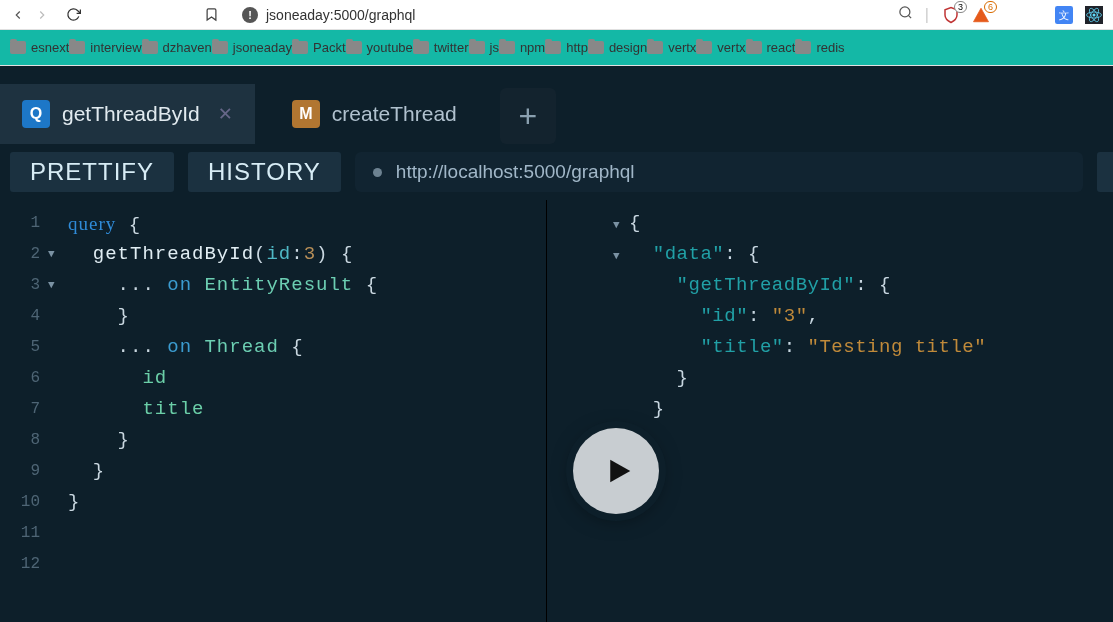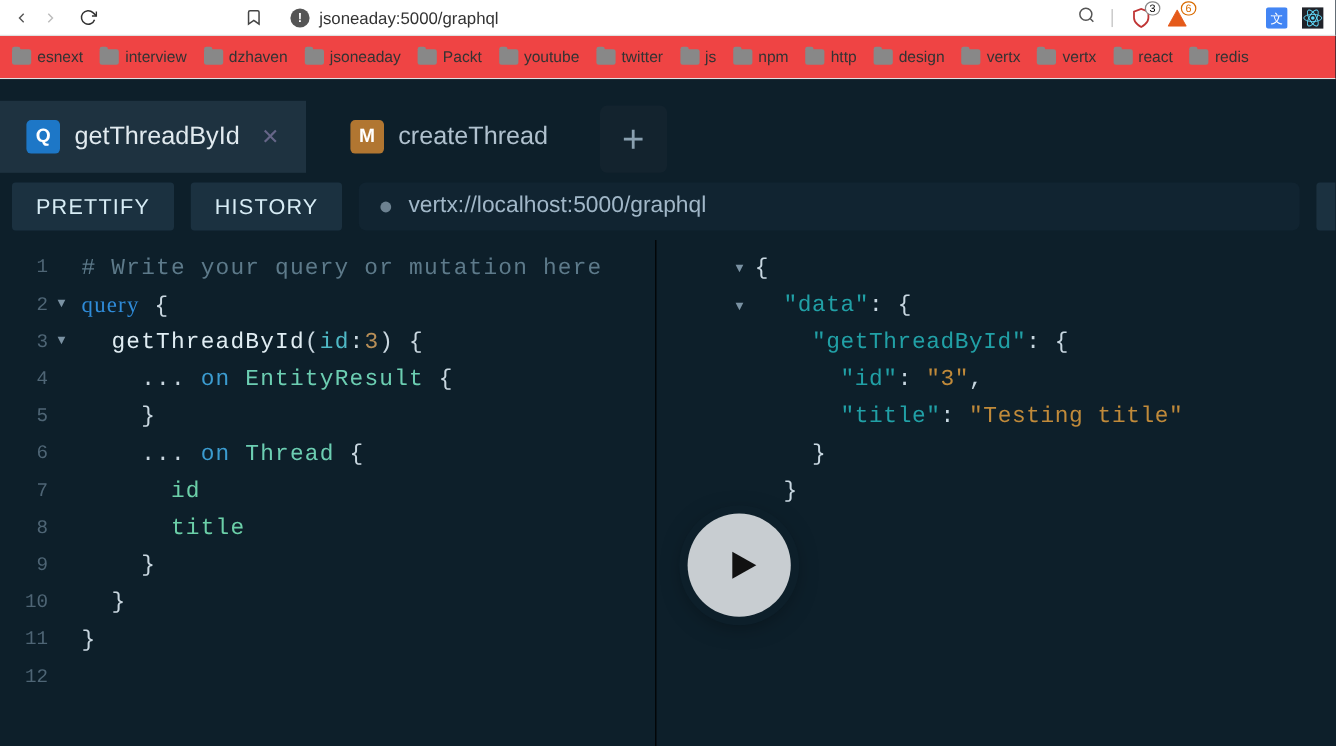--- a/index.html
+++ b/index.html
@@ -14,41 +14,41 @@
 .url-bar { flex:1; height:24px; display:flex; align-items:center; padding:0 10px; gap:8px; color:#333; font-size:14px; }
 .url-info { width:16px; height:16px; border-radius:50%; background:#555; color:#fff; display:flex; align-items:center; justify-content:center; font-size:11px; font-weight:bold; }
 .url-zoom { color:#555; margin-left:6px; }
 .right-icons { display:flex; align-items:center; gap:10px; }
 .badge-icon { position:relative; width:20px; height:20px; display:flex; align-items:center; justify-content:center;}
 .badge-num { position:absolute; top:-4px; right:-6px; background:#fff; border:1px solid #888; border-radius:6px; font-size:9px; padding:0 3px; line-height:10px; }
 .badge-num.orange { color:#d96b00; border-color:#d96b00;}
 .ext-icon { width:18px; height:18px; }
 
 
-.bookmarks-bar { height:36px; background:#ef4444; display:flex; align-items:center; padding:0 10px; gap:14px; font-size:13px; color:#333; border-bottom:1px solid #e0e0e0; overflow:hidden;text-align:center;}
+.bookmarks-bar { height:36px; background:#14b8a6; display:flex; align-items:center; padding:0 10px; gap:0; font-size:13px; color:#333; border-bottom:1px solid #e0e0e0; overflow:hidden;text-align:center;}
 .bm-item { display:flex; align-items:center; gap:5px; cursor:pointer; white-space:nowrap;}
 .bm-folder { width:16px; height:13px; background:#888; border-radius:2px; position:relative;}
 .bm-folder::before { content:''; position:absolute; top:-2px; left:0; width:7px; height:3px; background:#888; border-radius:2px 2px 0 0;}
 
 
 .app { background:#0d1f2a; height:556px; }
 
 
 .tabs-row { height:78px; display:flex; align-items:flex-end; padding:0;}
 .tab { height:60px; display:flex; align-items:center; padding:0 22px; gap:12px; font-size:21px; color:#b0c1ce; cursor:pointer; margin-right:15px;}
 .tab.active { background:#1e3240; color:#e1eaef;}
 .tab-badge { width:28px; height:28px; border-radius:4px; display:flex; align-items:center; justify-content:center; font-weight:bold; font-size:16px; color:#fff;}
 .tab-badge.q { background:#1d77c7;}
 .tab-badge.m { background:#b17631;}
 .tab-close { color:#668; font-size:18px; margin-left:6px;}
 .tab-add { width:56px; height:56px; display:flex; align-items:center; justify-content:center; font-size:32px; color:#8aa0b0; cursor:pointer; background:#13232e; margin-left:6px; border-radius:6px;}
 
 
 .toolbar { height:56px; display:flex; align-items:center; padding:8px 10px; gap:14px;}
-.tb-btn { height:40px; background:#1b3140; color:#d7ecf5; font-size:18px; letter-spacing:1px; padding:0 20px; display:flex; align-items:center; border:none; cursor:pointer; border-radius:3px;}
+.tb-btn { height:40px; background:#1b3140; color:#d7ecf5; font-size:24px; letter-spacing:1px; padding:0 20px; display:flex; align-items:center; border:none; cursor:pointer; border-radius:3px;}
 .endpoint { flex:1; height:40px; background:#112431; border-radius:6px; display:flex; align-items:center; padding:0 18px; gap:14px; color:#a1b7c8; font-size:19px;}
 .ep-dot { width:9px; height:9px; border-radius:50%; background:#6d8291;}
 .toolbar-right { width:16px; height:40px; background:#1b3140; border-radius:3px 0 0 3px; margin-right:-10px;}
 
 
 .editor-area { display:flex; height:calc(100% - 78px - 56px); position:relative;}
 .pane { flex:1; font-family:'SFMono-Regular',Consolas,'Courier New',monospace; font-size:19px; line-height:31px; position:relative; overflow:hidden;}
 .pane.left { display:flex;}
 .gutter { width:48px; text-align:right; padding:8px 8px 0 0; color:#4e6575; font-size:16px;}
 .gutter div { height:31px;}
@@ -217,21 +217,21 @@
       <span>createThread</span>
     </div>
     <div class="tab-add">+</div>
   </div>
 
   <div class="toolbar">
     <button class="tb-btn">PRETTIFY</button>
     <button class="tb-btn">HISTORY</button>
     <div class="endpoint">
       <div class="ep-dot"></div>
-      <span>vertx://localhost:5000/graphql</span>
+      <span>http://localhost:5000/graphql</span>
     </div>
     <div class="toolbar-right"></div>
   </div>
 
   <div class="editor-area">
 
     <div class="pane left">
       <div class="gutter">
         <div>1</div>
           <div>2</div>
@@ -254,21 +254,20 @@
           <div></div>
           <div></div>
           <div></div>
           <div></div>
           <div></div>
           <div></div>
           <div></div>
           <div></div>
       </div>
       <div class="code">
-        <div class="code-line"><span class="c-comment"># Write your query or mutation here</span></div>
         <div class="code-line"><span class="c-key">query</span> <span class="c-punc">{</span></div>
         <div class="code-line">  <span class="c-call">getThreadById</span><span class="c-punc">(</span><span class="c-arg">id</span><span class="c-punc">:</span><span class="c-num">3</span><span class="c-punc">) {</span></div>
         <div class="code-line">    <span class="c-punc">...</span> <span class="c-kw">on</span> <span class="c-type">EntityResult</span> <span class="c-punc">{</span></div>
         <div class="code-line">    <span class="c-punc">}</span></div>
         <div class="code-line">    <span class="c-punc">...</span> <span class="c-kw">on</span> <span class="c-type">Thread</span> <span class="c-punc">{</span></div>
         <div class="code-line">      <span class="c-field">id</span></div>
         <div class="code-line">      <span class="c-field">title</span></div>
         <div class="code-line">    <span class="c-punc">}</span></div>
         <div class="code-line">  <span class="c-punc">}</span></div>
         <div class="code-line"><span class="c-punc">}</span></div>

